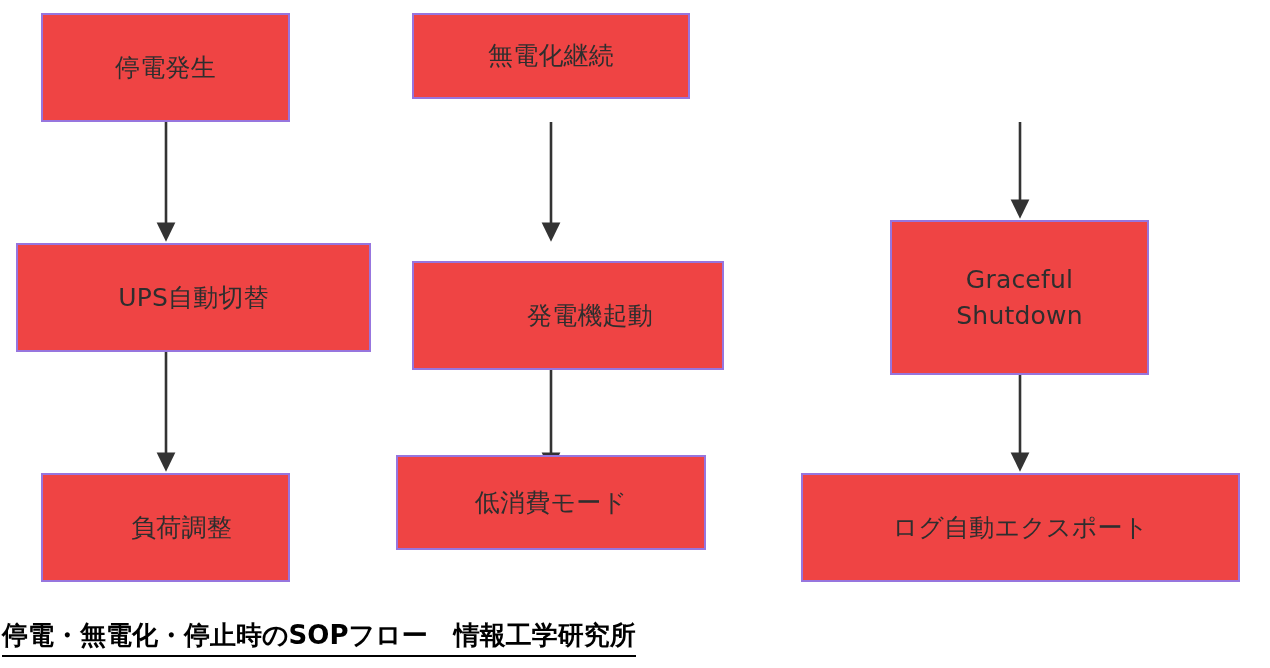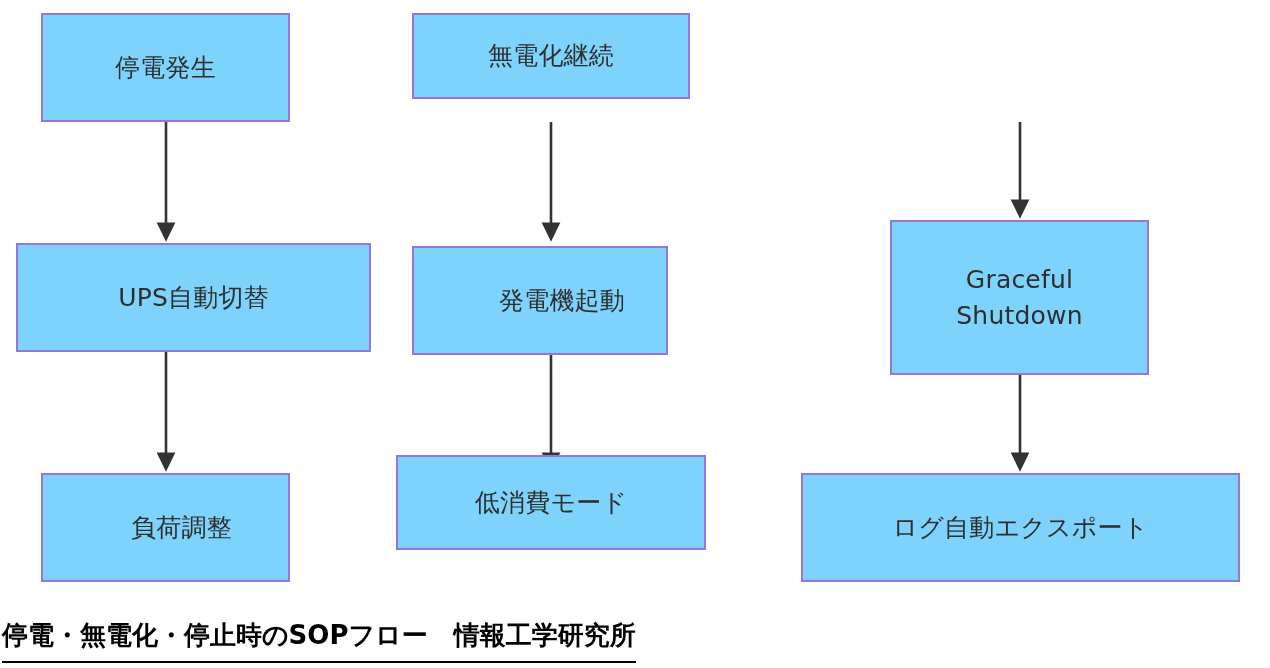--- a/index.html
+++ b/index.html
@@ -19,42 +19,42 @@
     position: absolute;
     left: 0;
     top: 0;
     width: 1270px;
     height: 668px;
   }
 
   .node {
     position: absolute;
     box-sizing: border-box;
-    background: #7dd3fc;
+    background: #ef4444;
     border: 2.5px solid #9775de;
     display: flex;
     align-items: center;
     justify-content: center;
     text-align: center;
     color: #2e2e2e;
     font-size: 25px;
     line-height: 1.42;
     letter-spacing: 0.2px;
     font-weight: 400;
     white-space: pre-line;
   }
 
   
   .n-c1r1 { left: 41px;  top: 13px;  width: 249px; height: 109px; }
   .n-c1r2 { left: 16px;  top: 243px; width: 355px; height: 109px; }
   .n-c1r3 { left: 41px;  top: 473px; width: 249px; height: 109px; padding-left: 32px; }
 
   
   .n-c2r1 { left: 412px; top: 13px;  width: 278px; height: 86px; }
-  .n-c2r2 { left: 412px; top: 246px; width: 256px; height: 109px; padding-left: 44px; }
+  .n-c2r2 { left: 412px; top: 261px; width: 312px; height: 109px; padding-left: 44px; }
   .n-c2r3 { left: 396px; top: 455px; width: 310px; height: 95px; }
 
   
   .n-c3r1 { left: 898px; top: 13px;  width: 246px; height: 109px; }
   .n-c3r2 { left: 890px; top: 220px; width: 259px; height: 155px; }
   .n-c3r3 { left: 801px; top: 473px; width: 439px; height: 109px; }
 
   .edge-layer {
     position: absolute;
     left: 0; top: 0;
@@ -66,21 +66,21 @@
   .caption {
     position: absolute;
     left: 2px;
     top: 618px;
     font-family: "DejaVu Sans", "Liberation Sans", sans-serif;
     font-size: 26px;
     font-weight: 700;
     color: #000000;
     letter-spacing: 0px;
     border-bottom: 2.5px solid #000000;
-    padding-bottom: 8px;
+    padding-bottom: 2px;
     display: inline-block;
     white-space: nowrap;
   }
 </style>
 </head>
 <body>
 
 <div id="diagram-canvas">
 
   <svg class="edge-layer" width="1270" height="668" viewBox="0 0 1270 668" xmlns="http://www.w3.org/2000/svg">

